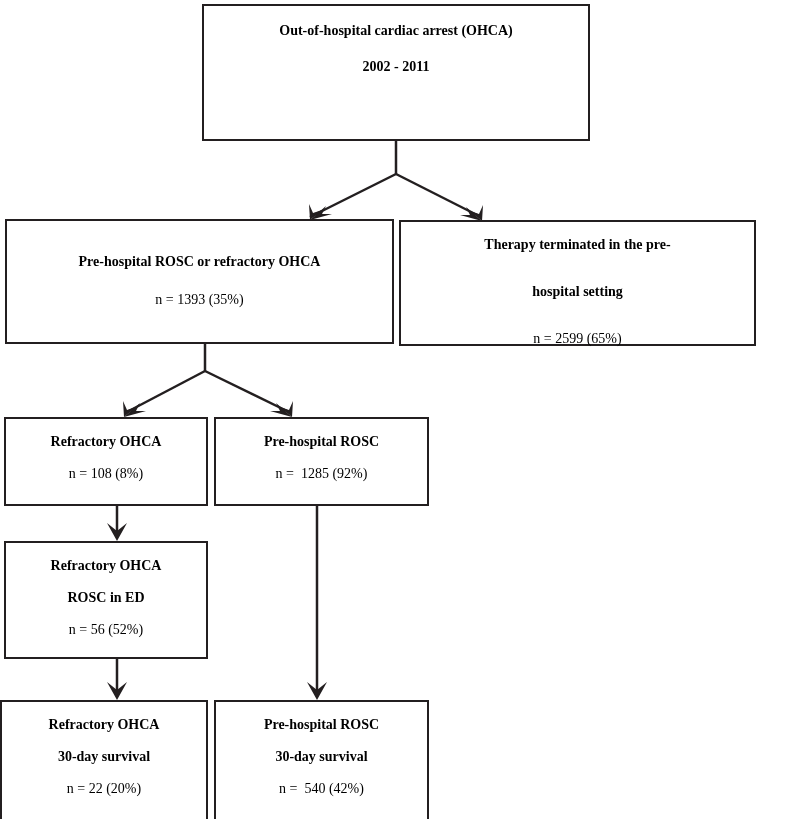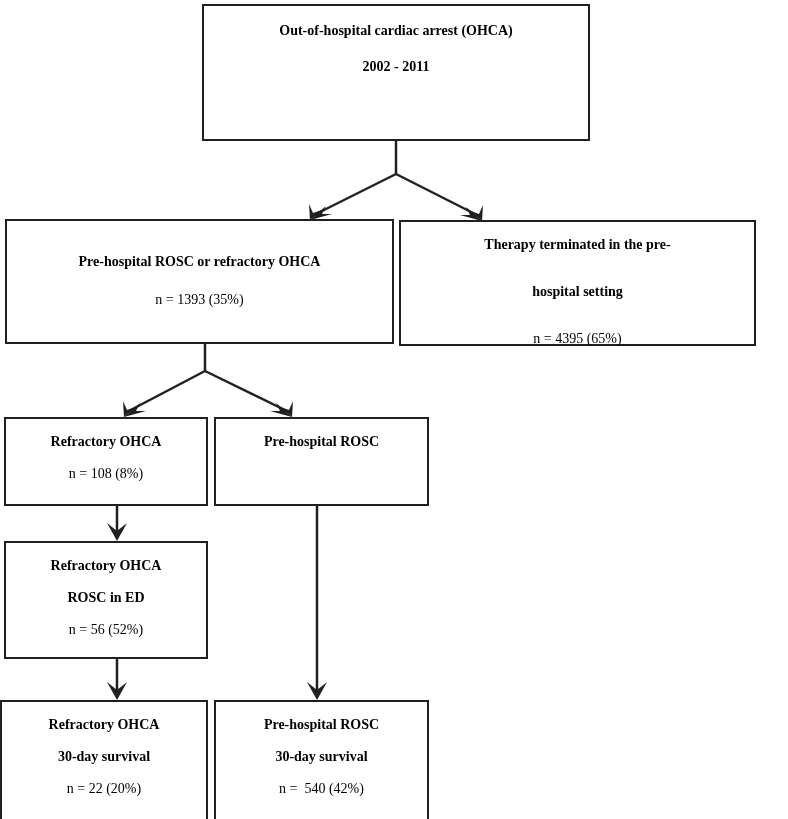--- a/index.html
+++ b/index.html
@@ -120,30 +120,31 @@
   </div>
 
   <div class="node" id="node-prehosp-rosc-or-refractory">
     <div class="line bold">Pre-hospital ROSC or refractory OHCA</div>
     <div class="line plain">n = 1393 (35%)</div>
   </div>
 
   <div class="node" id="node-therapy-terminated">
     <div class="line bold">Therapy terminated in the pre-</div>
     <div class="line bold">hospital setting</div>
-    <div class="line plain">n = 4395 (65%)</div>
+    <div class="line plain">n = 2599 (65%)</div>
   </div>
 
   <div class="node" id="node-refractory-ohca">
     <div class="line bold">Refractory OHCA</div>
     <div class="line plain">n = 108 (8%)</div>
   </div>
 
   <div class="node" id="node-prehospital-rosc">
     <div class="line bold">Pre-hospital ROSC</div>
+    <div class="line plain">n =  1285 (92%)</div>
   </div>
 
   <div class="node" id="node-refractory-rosc-ed">
     <div class="line bold">Refractory OHCA</div>
     <div class="line bold">ROSC in ED</div>
     <div class="line plain">n = 56 (52%)</div>
   </div>
 
   <div class="node" id="node-refractory-30day">
     <div class="line bold">Refractory OHCA</div>

